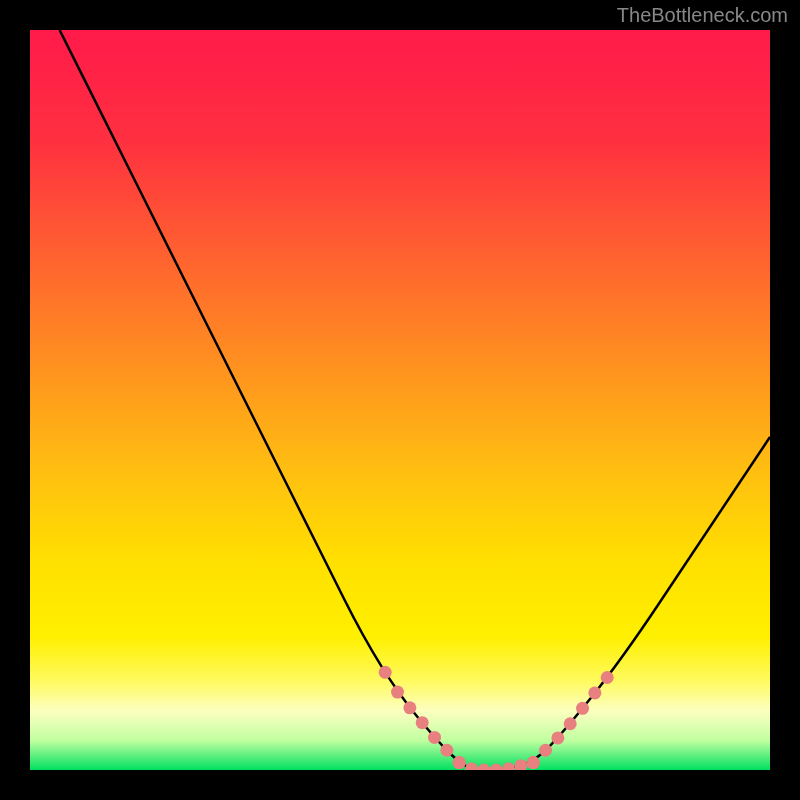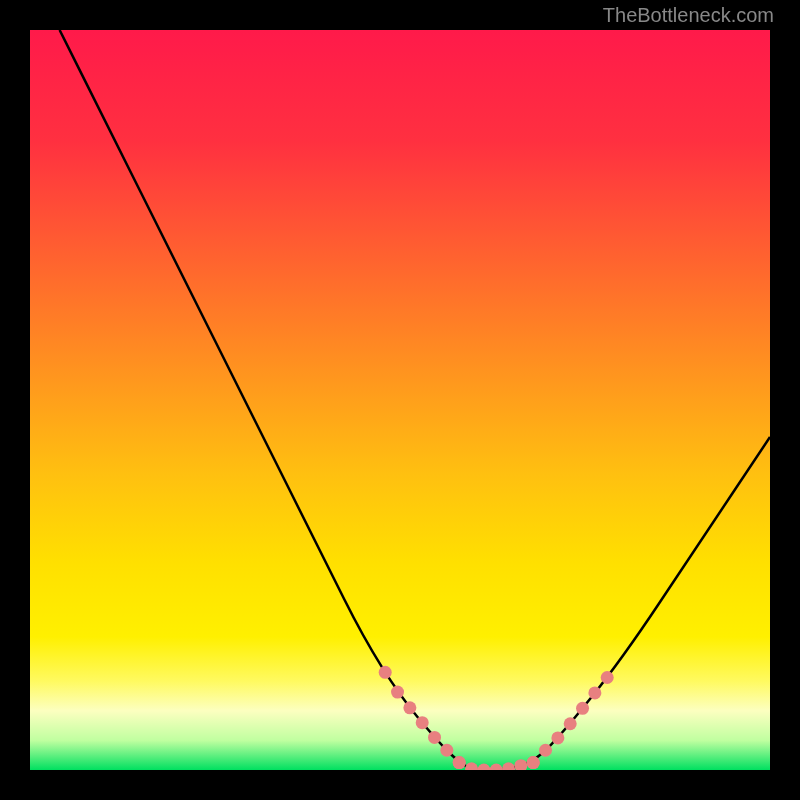--- a/index.html
+++ b/index.html
@@ -13,21 +13,21 @@
   }
   .container {
     position: relative;
     width: 800px;
     height: 800px;
     background: #000;
   }
   .watermark {
     position: absolute;
     top: 4px;
-    right: 26px;
+    right: 12px;
     color: #888;
     font-size: 20px;
     font-weight: 500;
     z-index: 10;
   }
   .plot-area {
     position: absolute;
     left: 30px;
     top: 30px;
     width: 740px;

